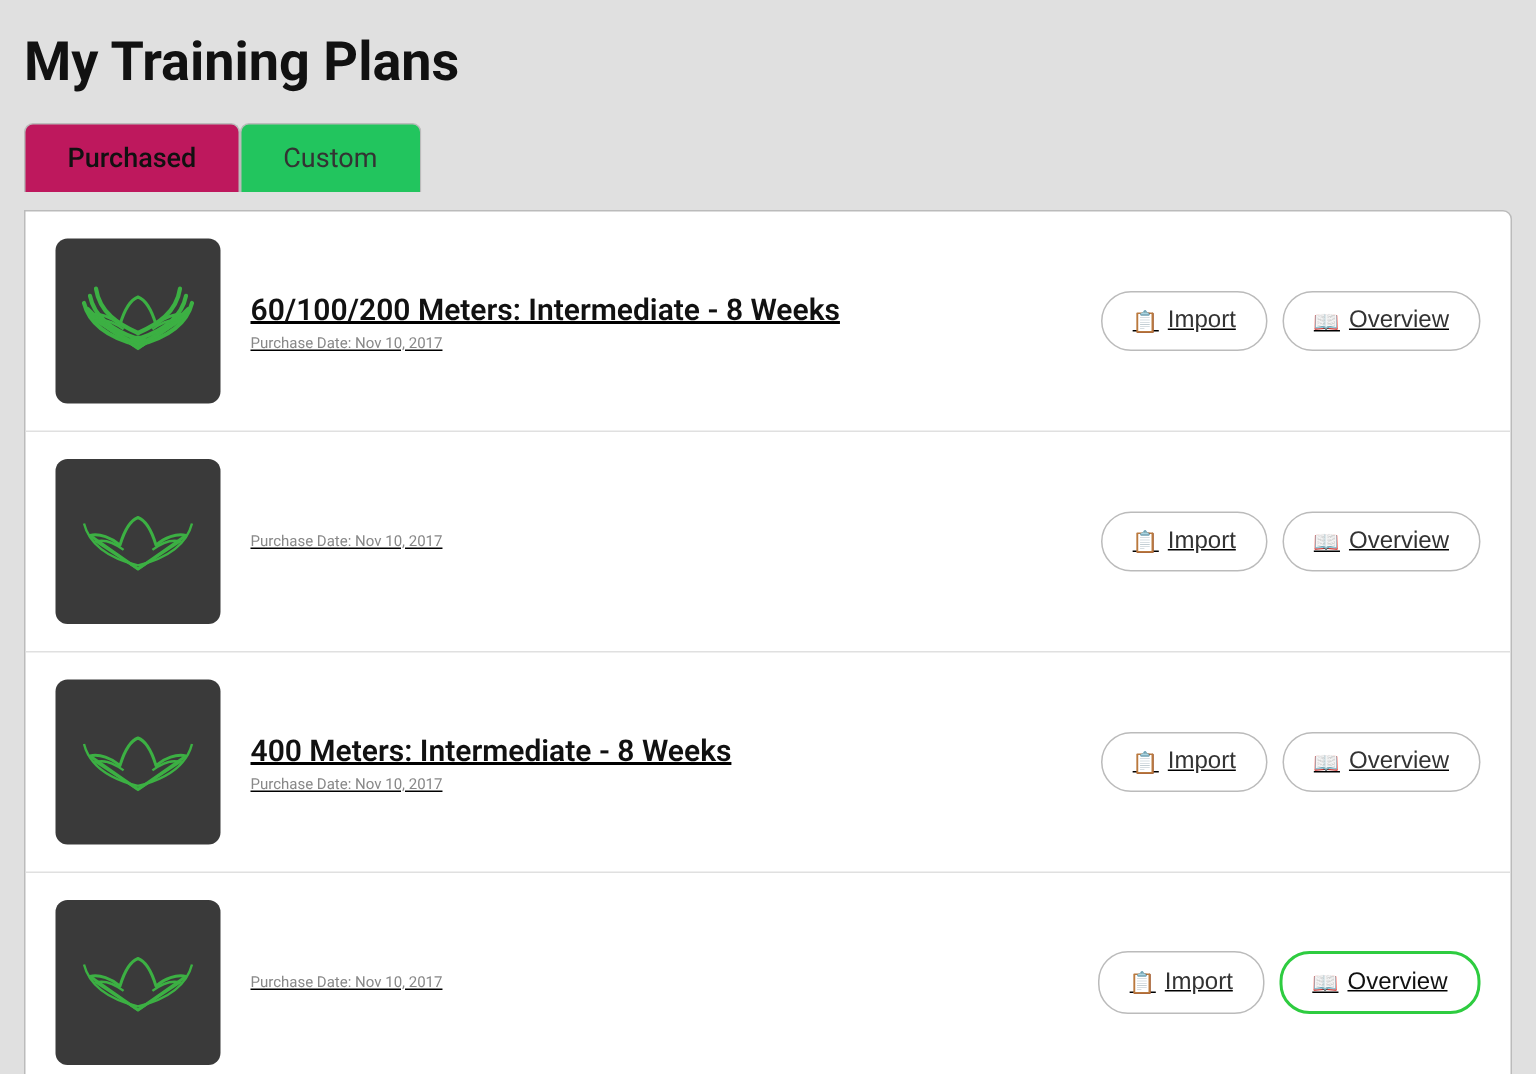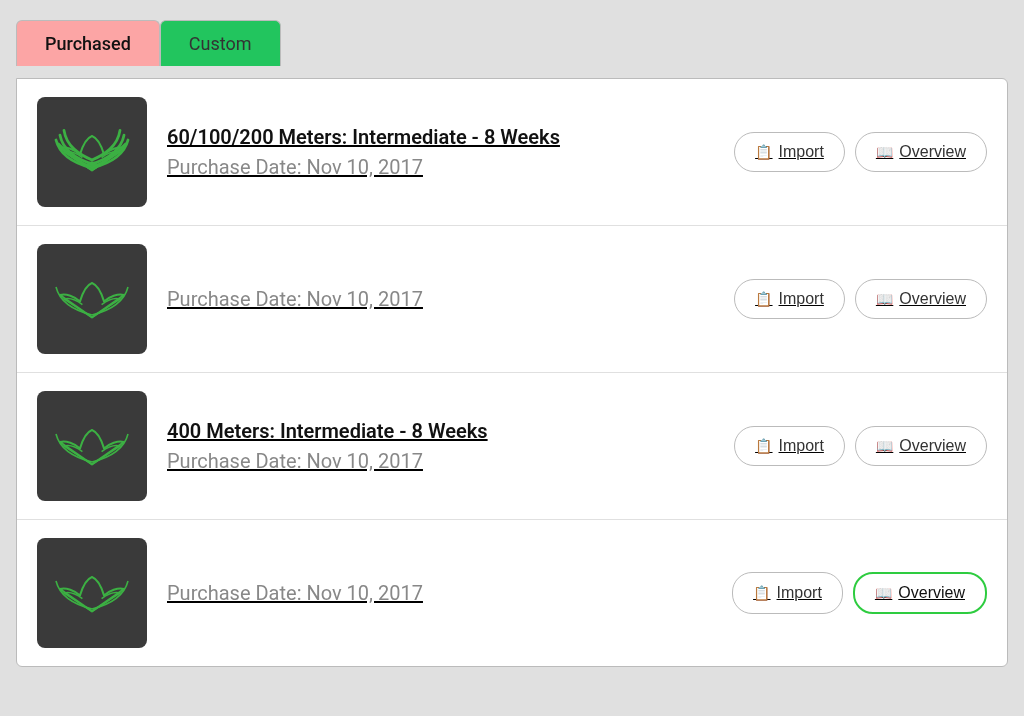--- a/index.html
+++ b/index.html
@@ -36,21 +36,21 @@
       color: #333;
       background: #22c55e;
       border: 1px solid #bbb;
       border-bottom: none;
       cursor: pointer;
       border-radius: 6px 6px 0 0;
       position: relative;
     }
 
     .tab.active {
-      background: #fca5a5;
+      background: #be185d;
       color: #111;
       font-weight: 500;
       border-color: #bbb;
       z-index: 2;
     }
 
     .main-content {
       background: #fff;
       margin: 12px 16px 16px 16px;
       border: 1px solid #bbb;
@@ -92,21 +92,21 @@
     }
 
     .plan-name {
       font-size: 20px;
       font-weight: 600;
       color: #111;
       margin-bottom: 6px;
     }
 
     .plan-date {
-      font-size: 20px;
+      font-size: 10px;
       color: #888;
     }
 
     .plan-actions {
       display: flex;
       gap: 10px;
       flex-shrink: 0;
     }
 
     .btn {
@@ -134,20 +134,21 @@
     }
 
     .btn.active-overview .btn-icon {
       color: #2ecc40;
     }
   </style>
 </head>
 <body>
 
 <div class="page-header">
+  <h1 class="page-title">My Training Plans</h1>
   <div class="tabs-container">
     <div class="tab active">Purchased</div>
     <div class="tab">Custom</div>
   </div>
 </div>
 
 <div class="main-content">
 
   <div class="plan-item">
     <div class="plan-logo">

